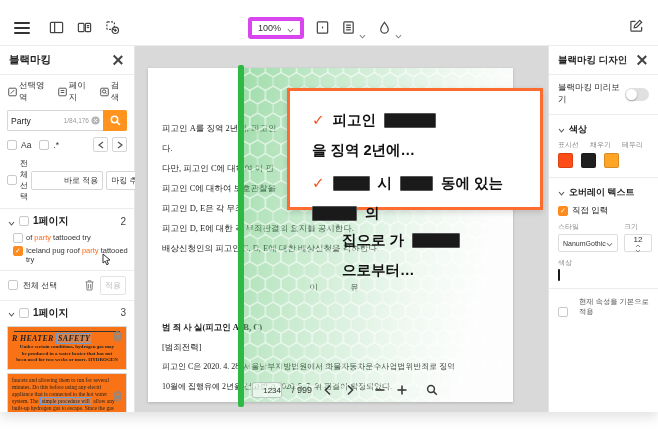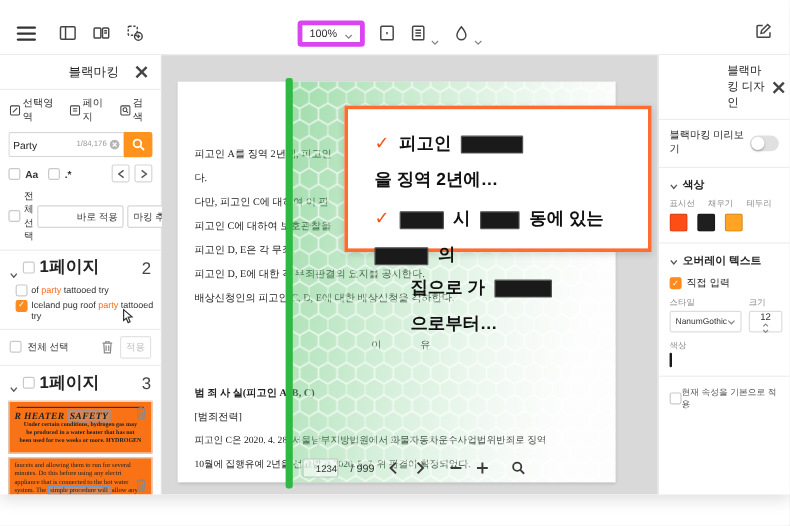--- a/index.html
+++ b/index.html
@@ -21,46 +21,46 @@
   .with-caret { display:flex; align-items:center; gap:3px; }
 
   
   .main { display:flex; height:366px; }
   .ls { width:135px; background:#fff; border-right:1px solid #e4e4e4; display:flex; flex-direction:column; font-size:9px; color:#333; }
   .canvas { position:relative; flex:1; background:#d9d9d9; overflow:hidden; }
   .rs { width:110px; background:#fff; border-left:1px solid #e4e4e4; font-size:8.5px; color:#333; }
 
   
   .panel-head { display:flex; align-items:center; justify-content:space-between; padding:7px 9px; border-bottom:1px solid #ededed; }
-  .panel-title { font-size:10.5px; font-weight:normal; color:#222;margin-left:48px; }
+  .panel-title { font-size:10.5px; font-weight:bold; color:#222; }
   .x-btn { width:14px; height:14px; position:relative; cursor:pointer; }
   .x-btn:before,.x-btn:after { content:""; position:absolute; left:6px; top:1px; width:1.5px; height:12px; background:#444; }
   .x-btn:before { transform:rotate(45deg); } .x-btn:after { transform:rotate(-45deg); }
   .ls-tabs { display:flex; gap:8px; padding:5px 8px 3px; }
   .ls-tab { display:flex; align-items:center; gap:2px; font-size:8.5px; color:#333; cursor:pointer; }
   .ls-tab svg { width:10px; height:10px; }
   .ls-search { display:flex; margin:3px 7px 4px; height:21px; }
   .search-field { flex:1; display:flex; align-items:center; border:1px solid #d6d6d6; border-right:none; border-radius:2px 0 0 2px; padding:0 3px; background:#fff; min-width:0; }
   .search-field input { border:none; outline:none; width:30px; font-size:8.5px; color:#222; font-family:inherit; }
   .search-count { font-size:6.5px; color:#999; white-space:nowrap; margin-left:auto; }
   .clear-ic { width:9px; height:9px; margin-left:2px; flex:none; }
   .search-btn { width:24px; background:#ff931e; border:none; border-radius:0 2px 2px 0; display:flex; align-items:center; justify-content:center; cursor:pointer; }
   .search-btn svg { width:11px; height:11px; }
   .ls-opts { display:flex; align-items:center; gap:4px; padding:2px 7px 4px; }
   .cb { width:10px; height:10px; border:1px solid #c9c9c9; border-radius:2px; background:#fff; flex:none; display:inline-flex; align-items:center; justify-content:center; }
   .cb.on { background:#ff8a1e; border-color:#ff8a1e; color:#fff; font-size:7px; }
   .cb.on:after { content:"✓"; }
-  .opt-lab { font-size:8.5px;font-weight:bold; }
+  .opt-lab { font-size:8.5px; }
   .nav-sq { width:15px; height:15px; border:1px solid #d6d6d6; border-radius:2px; background:#fff; display:flex; align-items:center; justify-content:center; cursor:pointer; }
   .nav-sq svg { width:6px; height:8px; }
   .ls-actions { display:flex; align-items:center; gap:3px; padding:2px 7px 6px; }
   .btn { border:1px solid #d6d6d6; background:#fff; border-radius:2px; font-size:8px; color:#333; padding:3px 4px; cursor:pointer; white-space:nowrap; font-family:inherit; }
   .btn.disabled { color:#bbb; border-color:#e3e3e3; }
   .ls-list { flex:1; border-top:1px solid #ededed; overflow:hidden; }
-  .grp { display:flex; align-items:center; gap:4px; padding:5px 8px 3px; font-weight:bold; font-size:14px; color:#222; }
+  .grp { display:flex; align-items:center; gap:4px; padding:5px 8px 3px; font-weight:bold; font-size:10px; color:#222; }
   .grp .cnt { margin-left:auto; font-weight:normal; color:#444; }
   .chev { width:7px; height:7px; flex:none; }
   .chev svg { width:7px; height:7px; }
   .ritem { display:flex; gap:3px; padding:2px 6px 1px 13px; font-size:7.5px; color:#333; line-height:1.25; position:relative; }
   .hl-orange { color:#ff6a1a; }
   .cursor-ic { position:absolute; right:22px; top:9px; width:11px; height:13px; }
   .apply-row { display:flex; align-items:center; gap:5px; padding:5px 8px; border-top:1px solid #ededed; border-bottom:1px solid #ededed; margin-top:4px; }
   .trash { width:11px; height:12px; margin-left:auto; }
   .trash svg, .cursor-ic svg { width:100%; height:100%; }
   .snippet { position:relative; margin:3px 7px; border:1px solid #d8d8d8; background:#f97316; padding:3px 4px; font-family:"Liberation Serif","DejaVu Serif",serif; color:#222; overflow:hidden; }
@@ -104,21 +104,21 @@
   .rs-input::placeholder { color:#bbb; }
   .rs-2col { display:flex; gap:6px; padding:0 9px 6px; }
   .rs-col .lab { font-size:7px; color:#888; margin-bottom:2px; }
   .rs-select { width:60px; height:18px; border:1px solid #ddd; border-radius:2px; display:flex; align-items:center; justify-content:space-between; padding:0 4px; font-size:7px; color:#333; cursor:pointer; background:#fff; }
   .rs-stepper { width:28px; height:18px; border:1px solid #ddd; border-radius:2px; display:flex; align-items:center; background:#fff;flex-direction:column; }
   .rs-stepper input { width:16px; border:none; outline:none; font-size:8px; text-align:center; color:#333; font-family:inherit; }
   .spin { display:flex; flex-direction:column; gap:1px; }
   .spin svg { width:6px; height:4px; display:block; cursor:pointer; }
   .rs-colorlab { padding:0 9px 2px; font-size:7px; color:#888; }
   .rs-colorsw { margin:0 9px 8px; }
-  .rs-default { display:flex; align-items:center; gap:0; padding:7px 9px; font-size:7.3px; color:#555; }
+  .rs-default { display:flex; align-items:flex-end; gap:11px; padding:7px 9px; font-size:7.3px; color:#555; }
 </style>
 </head>
 <body>
 
 <div class="app">
 
   <div class="topbar">
     <div class="hamburger">
         <i></i>
         <i></i>

